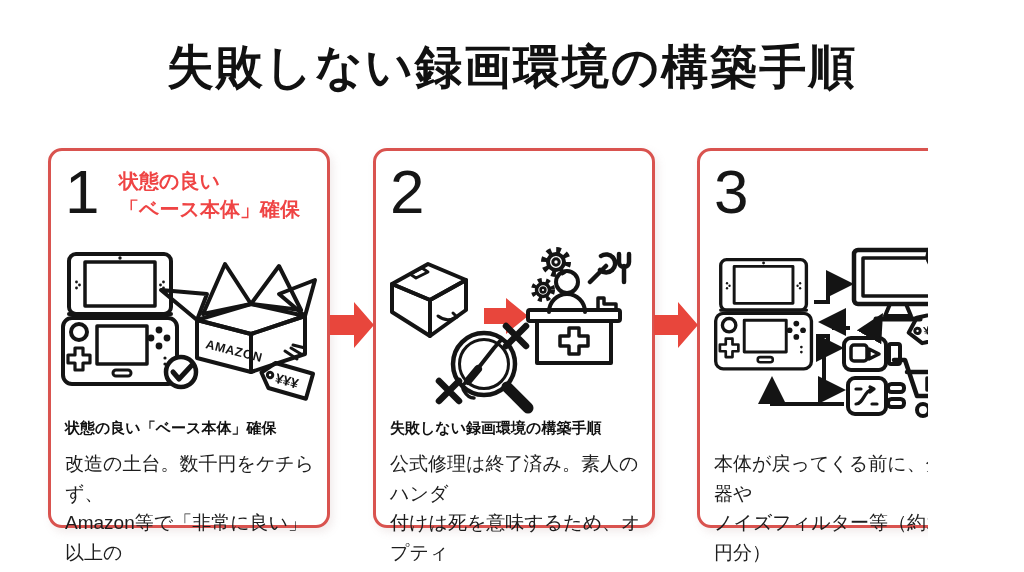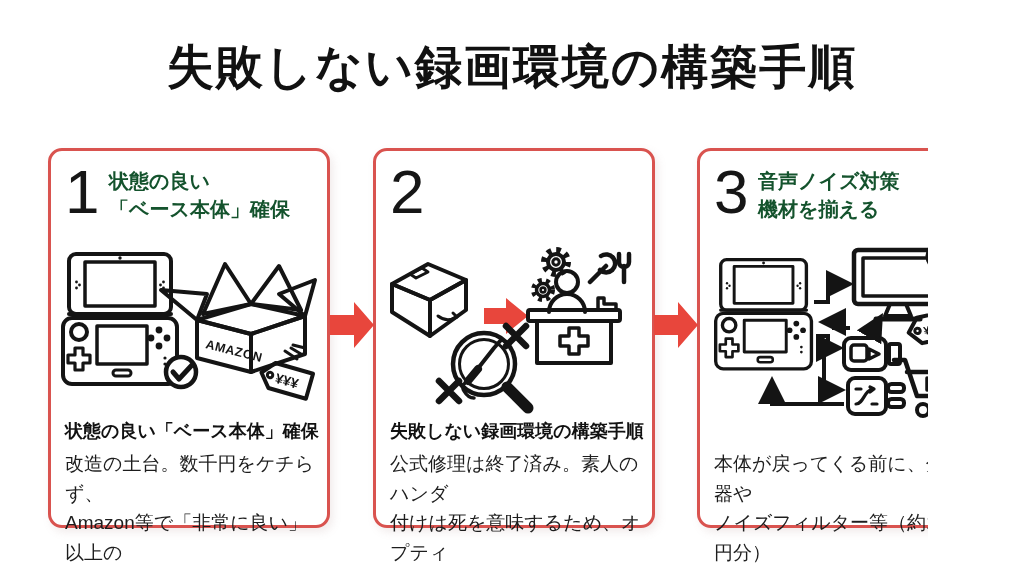--- a/index.html
+++ b/index.html
@@ -15,27 +15,27 @@
   }
   .card {
     position:absolute; top:148px; width:282px; height:380px; background:#fff;
     border:3.5px solid #d9534f; border-radius:14px;
     box-shadow:3px 4px 8px rgba(160,120,120,.15);
   }
   .card-1 { left:48px; } .card-2 { left:373px; } .card-3 { left:697px; }
   .card-head { display:flex; align-items:flex-start; padding:10px 10px 0 14px; }
   .step-num { font-size:62px; font-weight:400; line-height:1.0; width:44px; color:#161616; }
   .step-heading {
-    margin-top:7px; font-size:20px; font-weight:700;
-    line-height:1.38; white-space:pre-line; color:#14532d;
+    margin-left:10px; margin-top:7px; font-size:20px; font-weight:700;
+    line-height:1.38; white-space:pre-line; color:#ef4444;
   }
   .illus { position:absolute; top:95px; left:4px; }
   .subheading {
     position:absolute; top:268px; left:14px; right:8px;
-    font-size:18px; font-weight:700; color:#111; white-space:nowrap;
+    font-size:15px; font-weight:700; color:#111; white-space:nowrap;
   }
   .body-text {
     position:absolute; top:298px; left:14px; right:8px;
     font-size:19px; line-height:1.56; color:#1d1d1d; white-space:pre-line;
   }
   .flow-arrow { position:absolute; top:300px; }
   .flow-arrow-1 { left:330px; } .flow-arrow-2 { left:654px; }
   svg text { font-family:"Liberation Sans","DejaVu Sans",sans-serif; }
 </style>
 </head>
@@ -170,22 +170,20 @@
 
     <div class="subheading">失敗しない録画環境の構築手順</div>
     <div class="body-text">公式修理は終了済み。素人のハンダ
 付けは死を意味するため、オプティ
 ィマイズ等の国内業者に依頼する。</div>
   </div>
 
   <div class="card card-3">
     <div class="card-head">
       <div class="step-num">3</div>
-      <div class="step-heading">音声ノイズ対策
-機材を揃える</div>
     </div>
 
     <svg class="illus" width="266" height="172" viewBox="0 0 266 172">
       <defs>
         <marker id="ah3" markerWidth="7" markerHeight="7" refX="5" refY="3.5" orient="auto">
           <path d="M0 0 L7 3.5 L0 7 Z" fill="#141414"></path>
         </marker>
       </defs>
 
       <g fill="none" stroke="#141414" stroke-width="4">

